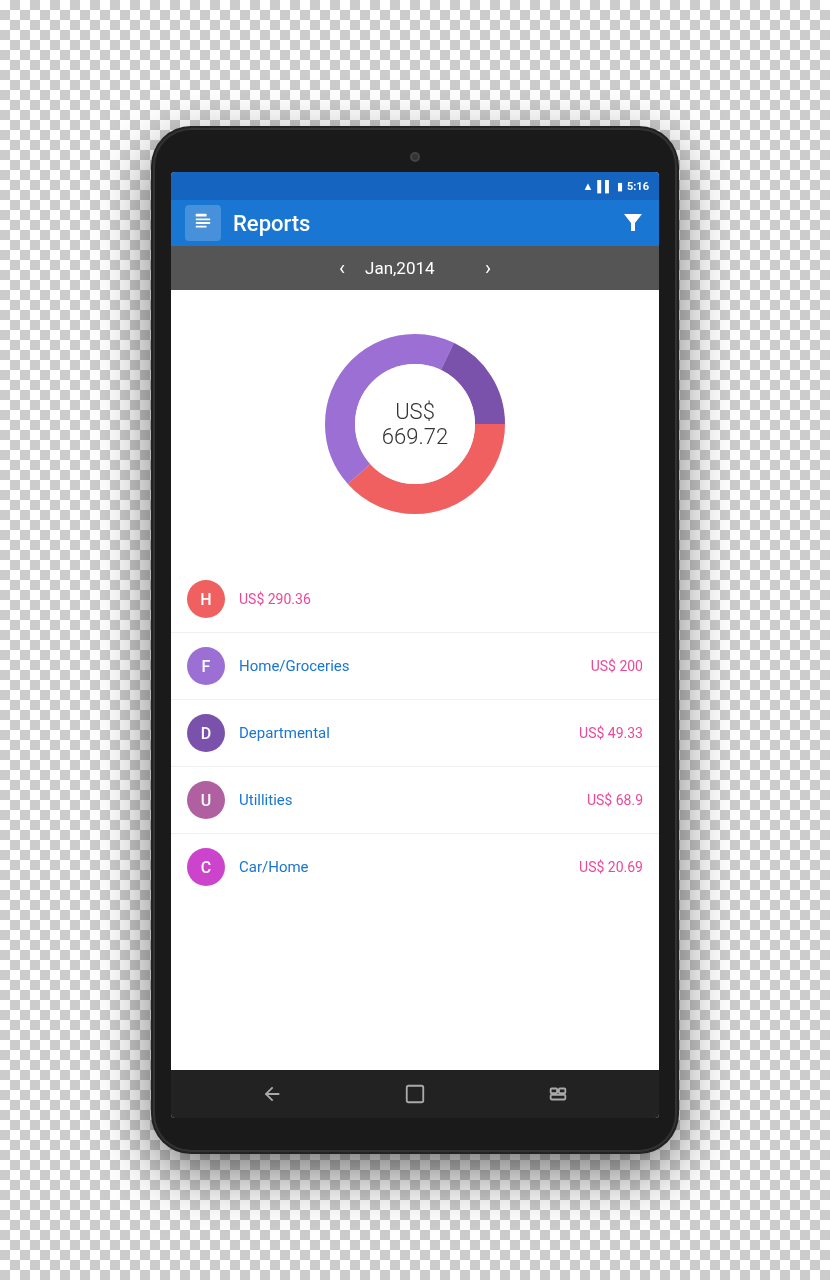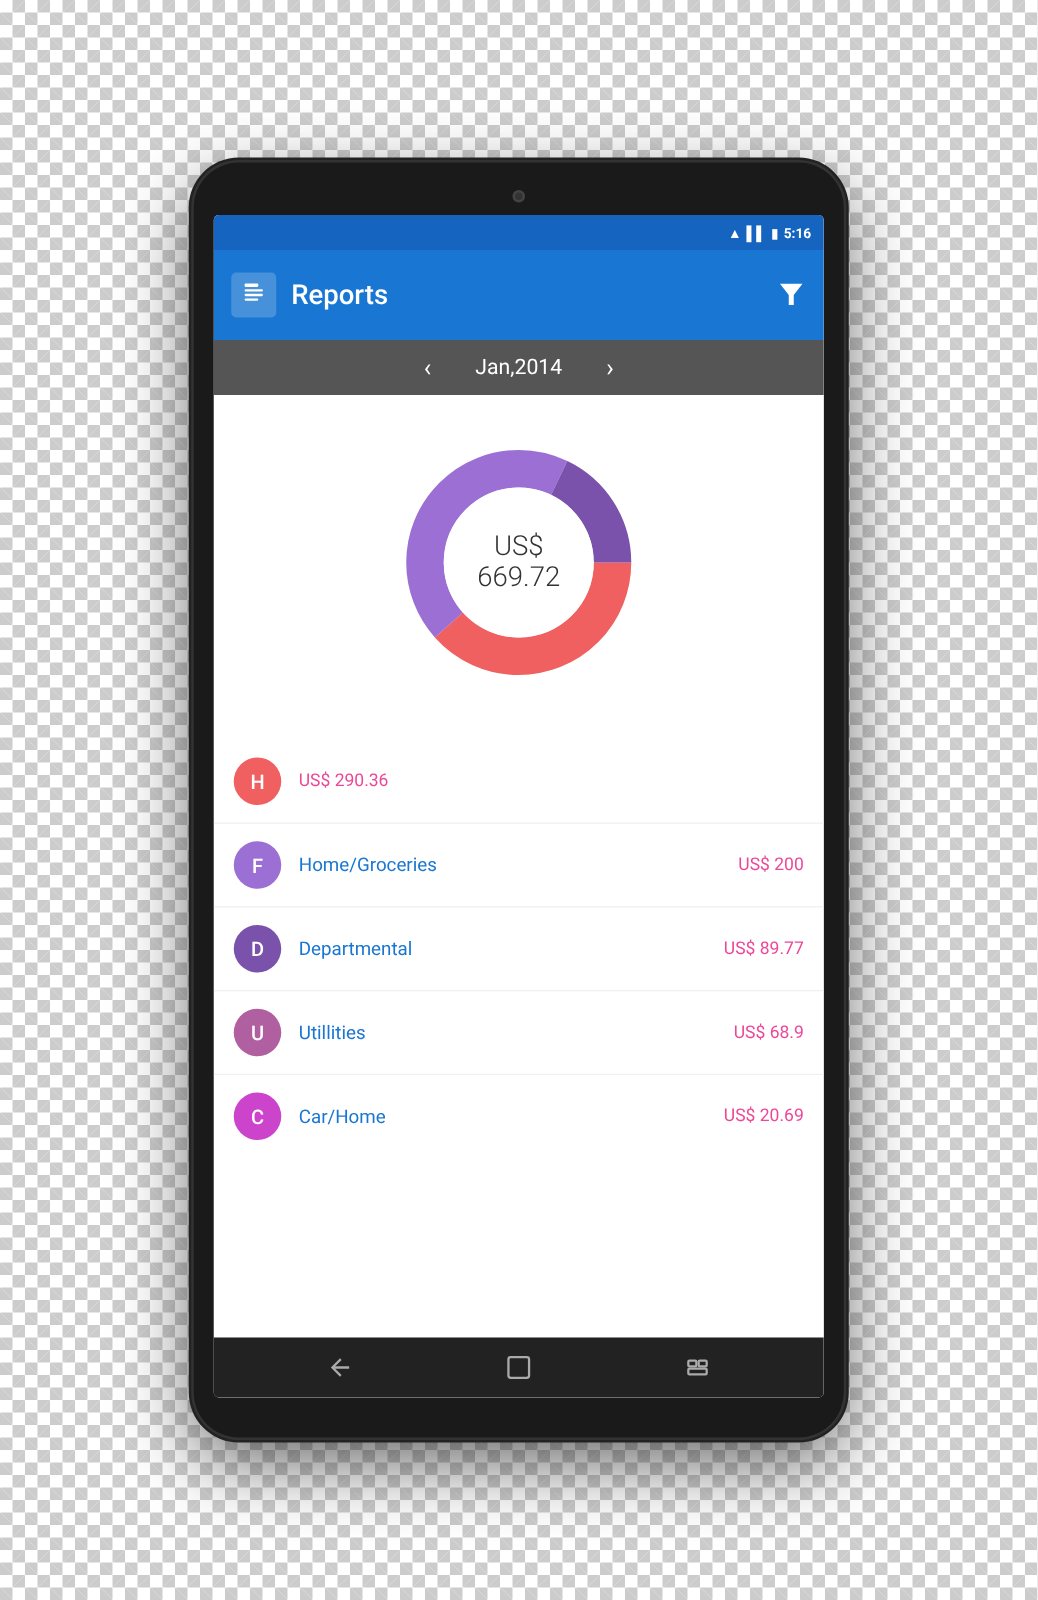--- a/index.html
+++ b/index.html
@@ -99,21 +99,21 @@
     }
 
     .wifi-icon, .signal-icon, .battery-icon {
       color: white;
       font-size: 11px;
     }
 
     
     .app-bar {
       background: #1976D2;
-      height: 72px;
+      height: 46px;
       display: flex;
       align-items: center;
       padding: 0 14px;
       gap: 12px;
     }
 
     .app-bar-icon {
       width: 36px;
       height: 36px;
       background: rgba(255,255,255,0.2);
@@ -157,21 +157,20 @@
       color: white;
       font-size: 20px;
       cursor: pointer;
     }
 
     .month-label {
       color: white;
       font-size: 17px;
       font-weight: 400;
       min-width: 100px;
-      text-align: center;
     }
 
     
     .chart-area {
       background: white;
       padding: 24px 20px;
       display: flex;
       align-items: center;
       justify-content: center;
     }
@@ -335,21 +334,21 @@
       <span class="item-amount">US$ 290.36</span>
     </div>
         <div class="list-item">
       <div class="item-badge" style="background:#9C6FD4">F</div>
       <span class="item-name">Home/Groceries</span>
       <span class="item-amount">US$ 200</span>
     </div>
         <div class="list-item">
       <div class="item-badge" style="background:#7B52AB">D</div>
       <span class="item-name">Departmental</span>
-      <span class="item-amount">US$ 89.77</span>
+      <span class="item-amount">US$ 49.33</span>
     </div>
         <div class="list-item">
       <div class="item-badge" style="background:#B060A0">U</div>
       <span class="item-name">Utillities</span>
       <span class="item-amount">US$ 68.9</span>
     </div>
         <div class="list-item">
       <div class="item-badge" style="background:#CC44CC">C</div>
       <span class="item-name">Car/Home</span>
       <span class="item-amount">US$ 20.69</span>

